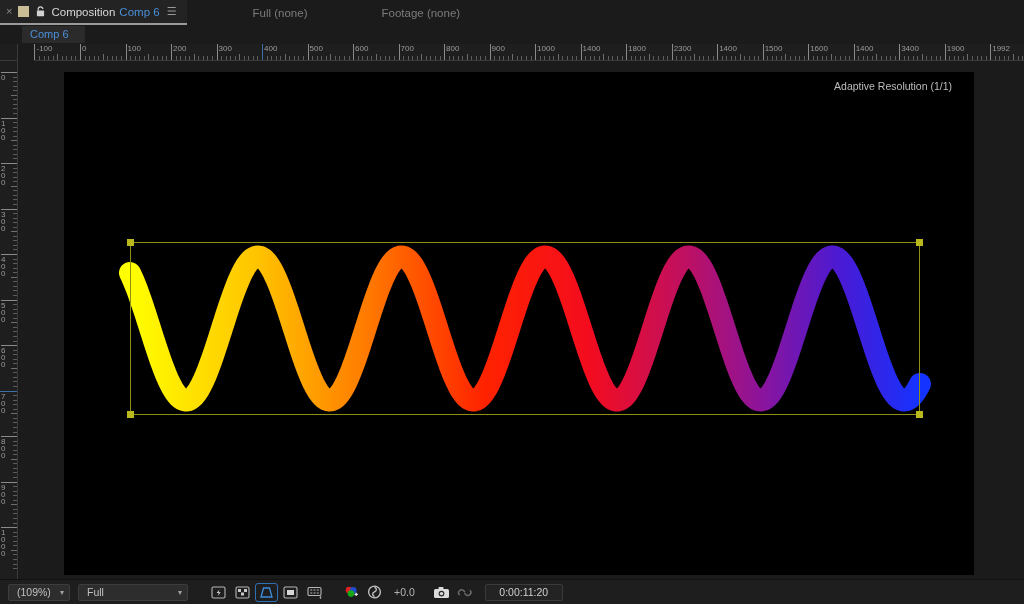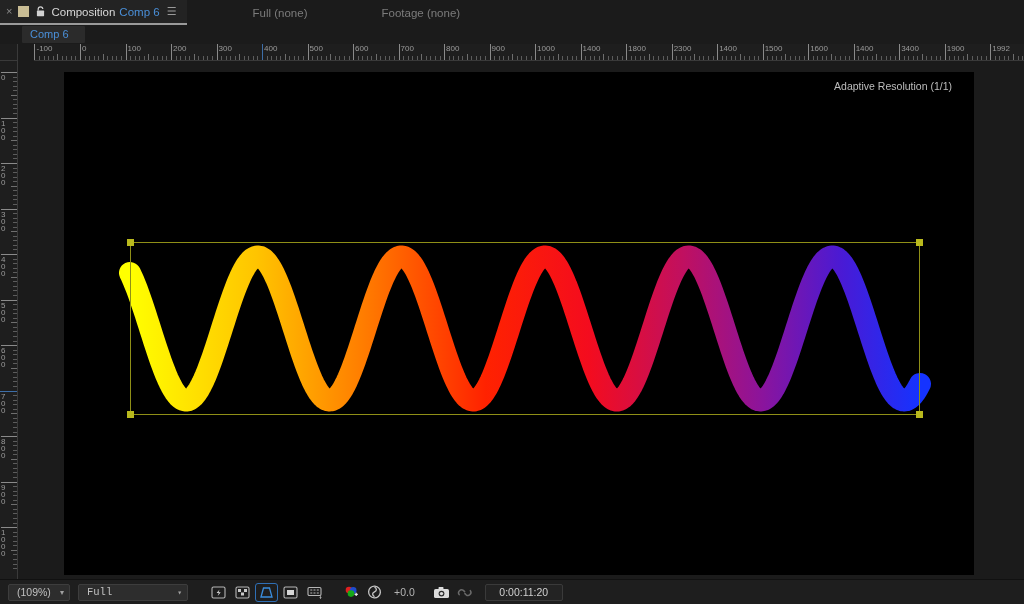--- a/index.html
+++ b/index.html
@@ -229,21 +229,21 @@
     display: flex;
     align-items: center;
     justify-content: space-between;
     font-size: 10.5px;
     color: #c0c0c0;
     padding: 0 5px 0 8px;
     box-sizing: border-box;
     margin-right: 8px;
   }
   .dropdown.zoom { width: 62px; }
-  .dropdown.res  { width: 110px; font-family: Liberation Mono, monospace; }
+  .dropdown.res  { width: 110px; }
   .caret { font-size: 8px; color: #a0a0a0; margin-left: 4px; }
   .tool-icon {
     width: 21px; height: 17px;
     margin-right: 3px;
     display: inline-flex;
     align-items: center;
     justify-content: center;
     border-radius: 2px;
   }
   .tool-icon.active { outline: 1px solid #2f6fb5; }

